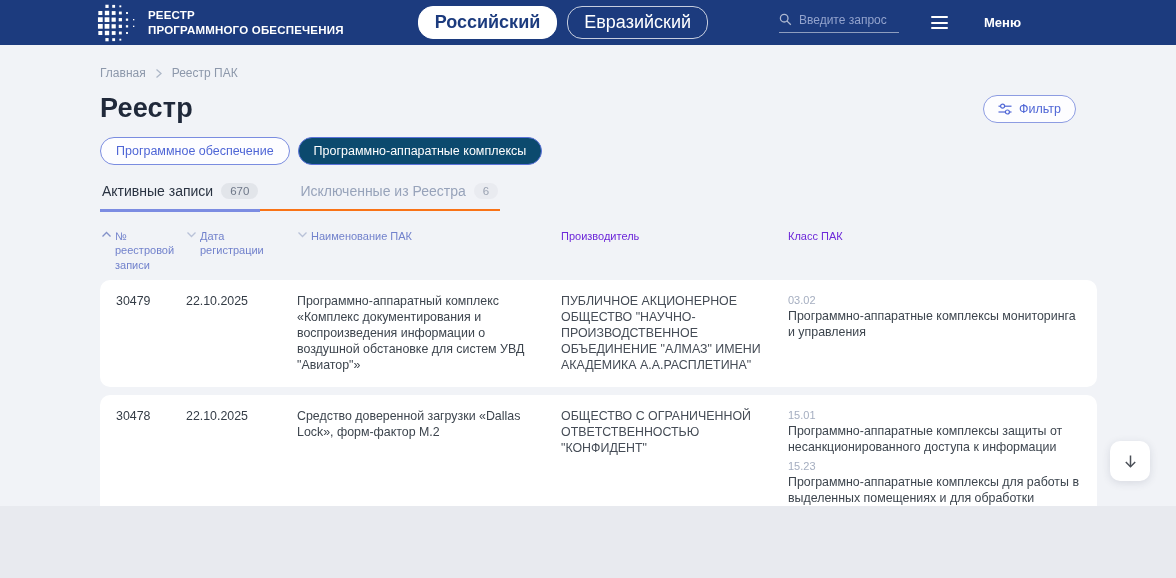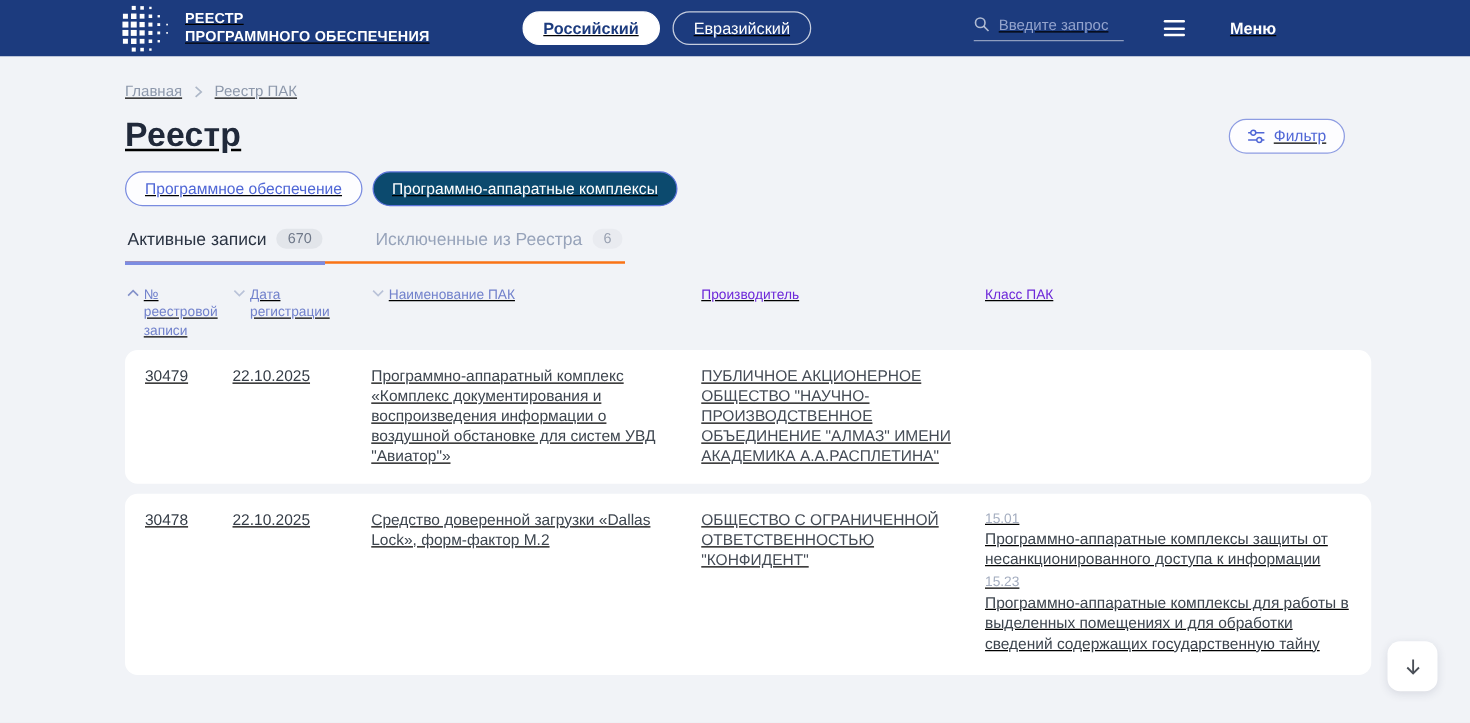--- a/index.html
+++ b/index.html
@@ -1,26 +1,26 @@
 <!DOCTYPE html>
 <html lang="ru"><head>
 <meta charset="utf-8">
 <style>
   * { margin:0; padding:0; box-sizing:border-box; }
   html,body { width:1176px; }
   body { font-family:"Liberation Sans", sans-serif; background:#e8eaef; }
-  .viewport { position:relative; width:1176px; height:578px; overflow:hidden; background:#f1f3f7;text-decoration:underline; }
+  .viewport { position:relative; width:1176px; height:506px; overflow:hidden; background:#f1f3f7; }
 
   
   .topbar { height:45px; background:#1c3b7e; display:flex; align-items:center; }
   .brand { display:flex; align-items:center; margin-left:97px; gap:11px; cursor:pointer; }
   .brand svg { display:block; }
   .brand-text { color:#fff; font-weight:bold; font-size:11.5px; line-height:1.25; letter-spacing:.2px; }
   .registry-toggle { display:flex; gap:10px; margin-left:74px; }
-  .rpill { font-size:13px; padding:5px 16px; border-radius:15px; border:1px solid rgba(255,255,255,.75);
+  .rpill { font-size:18px; padding:5px 16px; border-radius:15px; border:1px solid rgba(255,255,255,.75);
            background:transparent; color:#fff; cursor:pointer; font-family:inherit; }
   .rpill.active { background:#fff; color:#1c3b7e; border-color:#fff; font-weight:bold; }
   .topspacer { flex:1; }
   .search { display:flex; align-items:center; gap:7px; width:120px; padding-bottom:5px;
             border-bottom:1px solid rgba(255,255,255,.5); cursor:text; }
   .search .ph { color:#93a3cd; font-size:12px; white-space:nowrap; }
   .menu { display:flex; align-items:center; gap:9px; margin-left:32px; margin-right:155px; cursor:pointer; }
   .hamburger { display:flex; flex-direction:column; gap:3.5px; }
   .hamburger i { display:block; width:17px; height:2px; background:#fff; border-radius:1px; }
   .menu-label { color:#fff; font-weight:bold; font-size:13px;padding-left:27px; }
@@ -215,20 +215,26 @@
           <div class="th">
             <span>Класс ПАК</span>
           </div>
         </div>
       <div class="cards" id="cards">
           <div class="card grid">
       <div class="cell-num">30479</div>
       <div class="cell-date">22.10.2025</div>
       <div class="cell-name">Программно-аппаратный комплекс «Комплекс документирования и воспроизведения информации о воздушной обстановке для систем УВД "Авиатор"»</div>
       <div class="cell-prod">ПУБЛИЧНОЕ АКЦИОНЕРНОЕ ОБЩЕСТВО "НАУЧНО-ПРОИЗВОДСТВЕННОЕ ОБЪЕДИНЕНИЕ "АЛМАЗ" ИМЕНИ АКАДЕМИКА А.А.РАСПЛЕТИНА"</div>
+      <div class="cell-class">
+              <div class="class-item">
+                <div class="class-code">03.02</div>
+                <div class="class-label">Программно-аппаратные комплексы мониторинга и управления</div>
+              </div>
+            </div>
     </div>
           <div class="card grid">
       <div class="cell-num">30478</div>
       <div class="cell-date">22.10.2025</div>
       <div class="cell-name">Средство доверенной загрузки «Dallas Lock», форм-фактор М.2</div>
       <div class="cell-prod">ОБЩЕСТВО С ОГРАНИЧЕННОЙ ОТВЕТСТВЕННОСТЬЮ "КОНФИДЕНТ"</div>
       <div class="cell-class">
               <div class="class-item">
                 <div class="class-code">15.01</div>
                 <div class="class-label">Программно-аппаратные комплексы защиты от несанкционированного доступа к информации</div>

